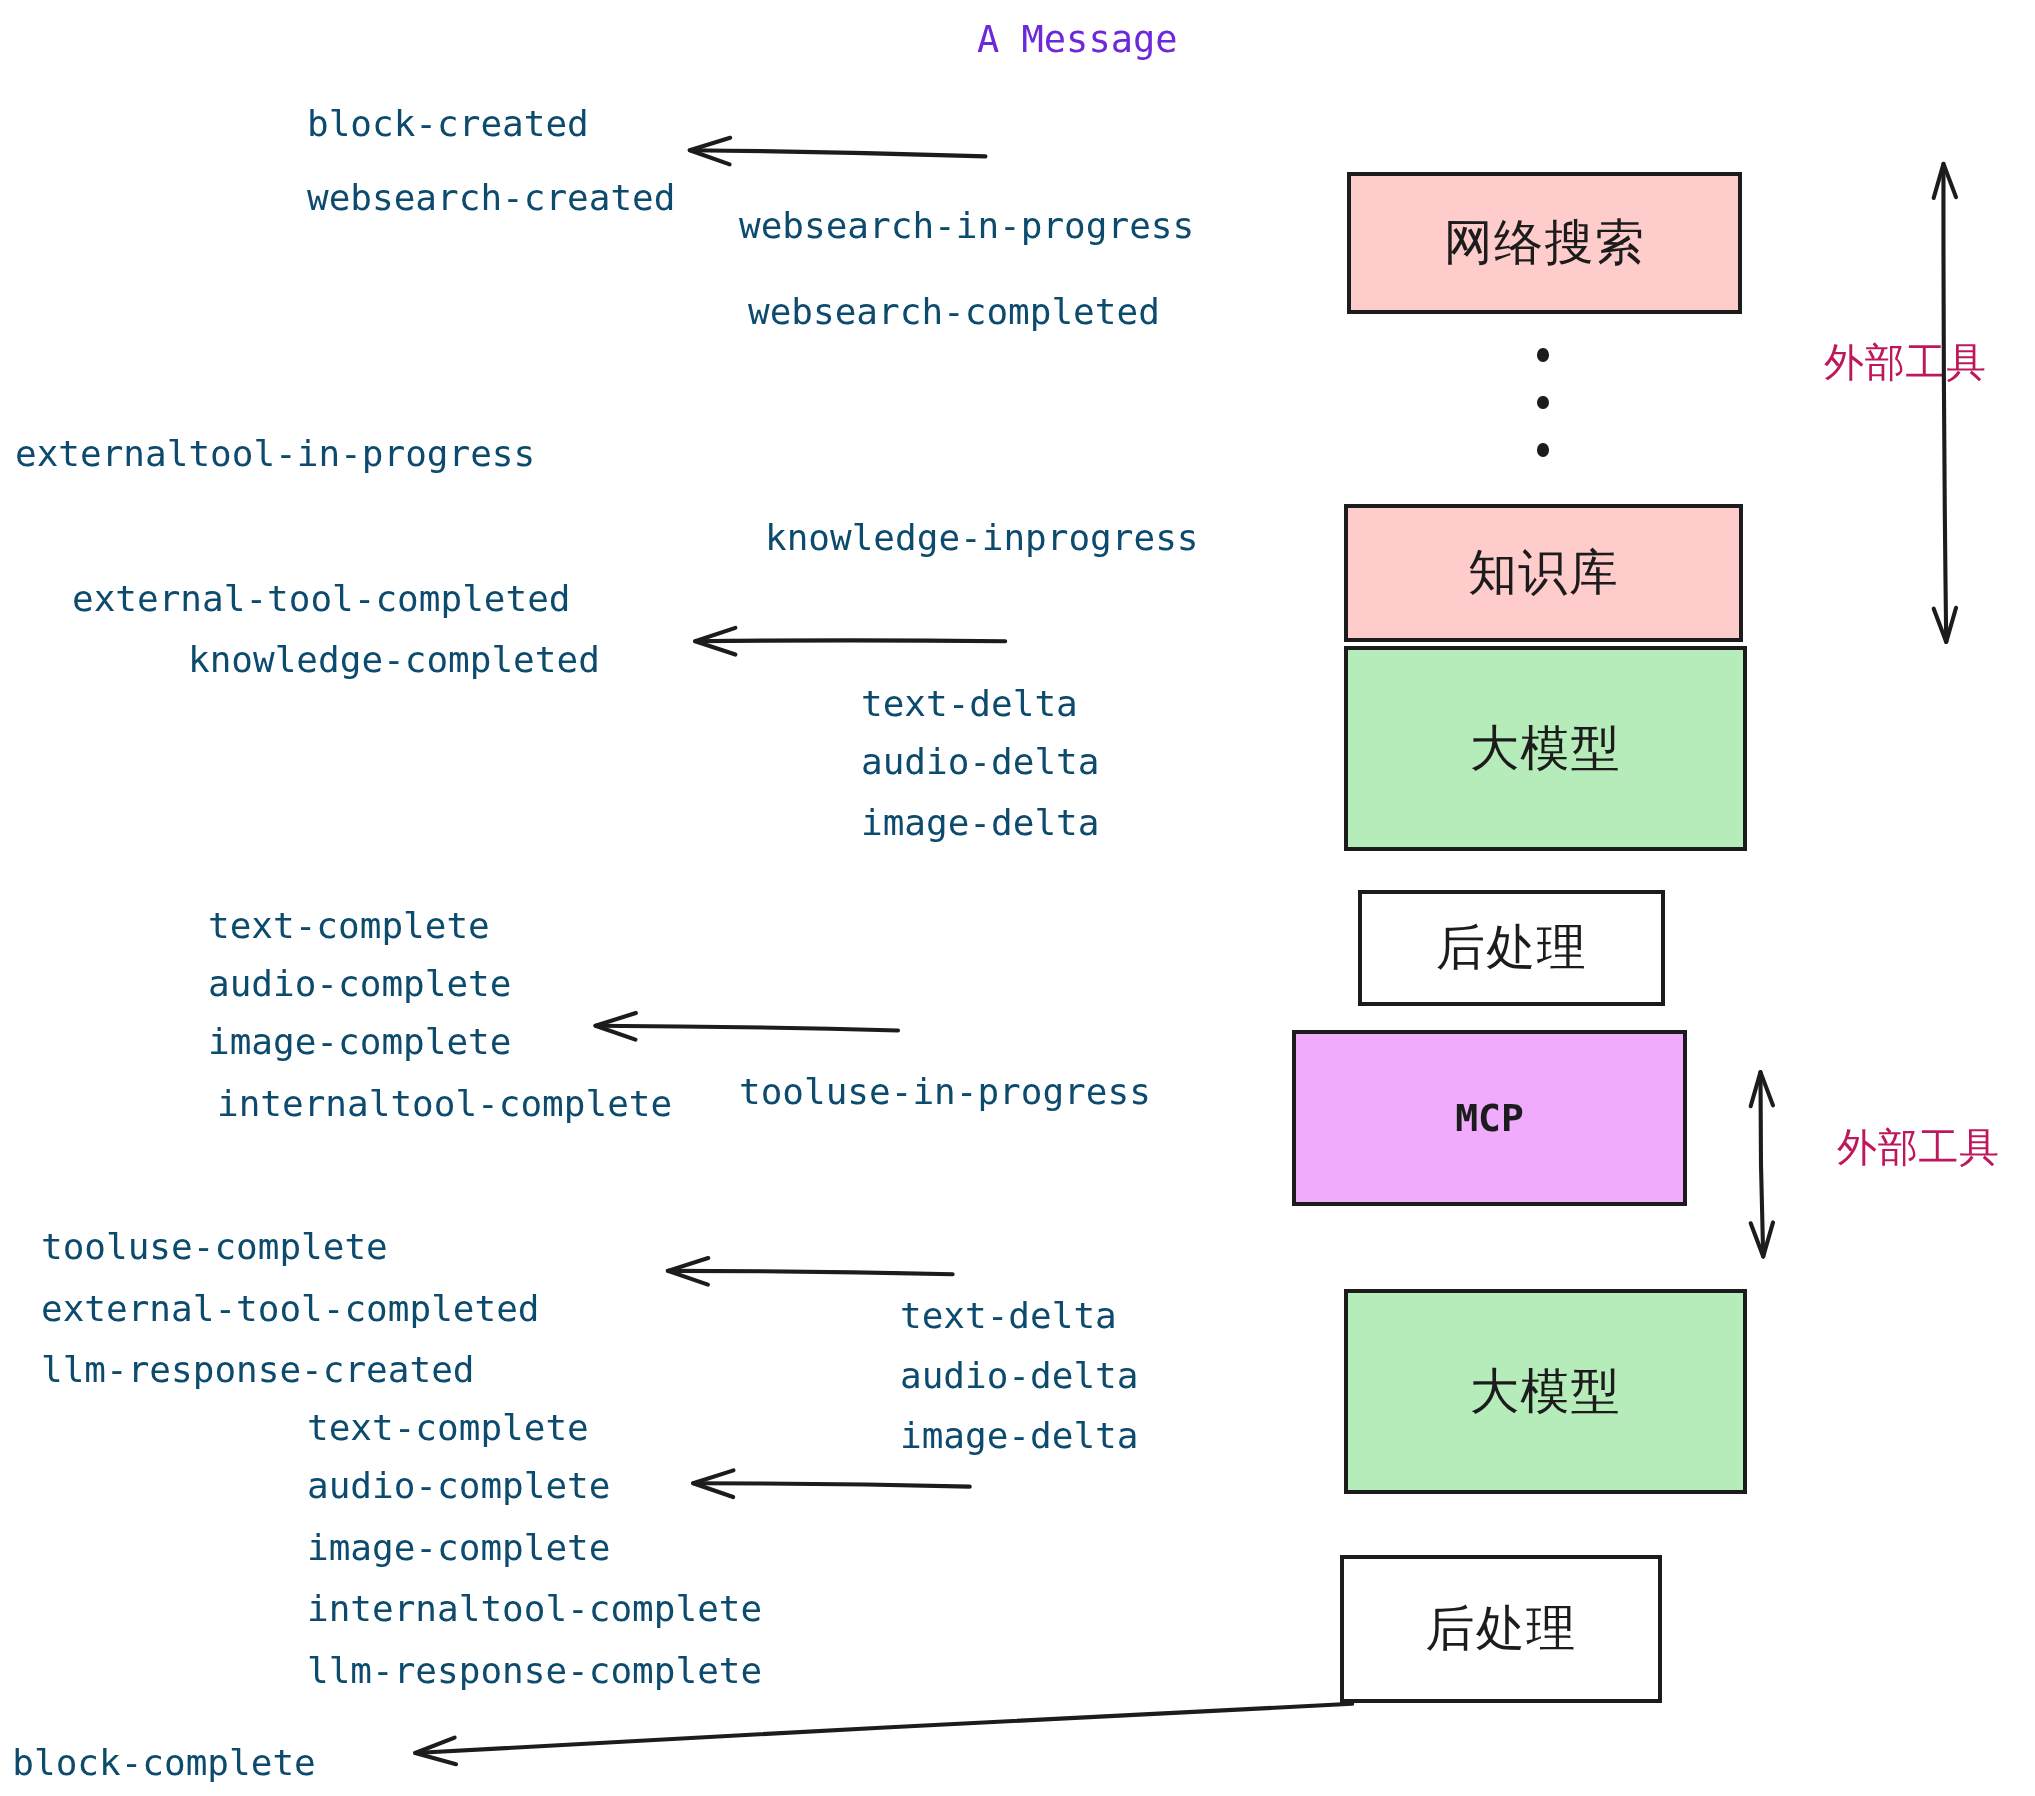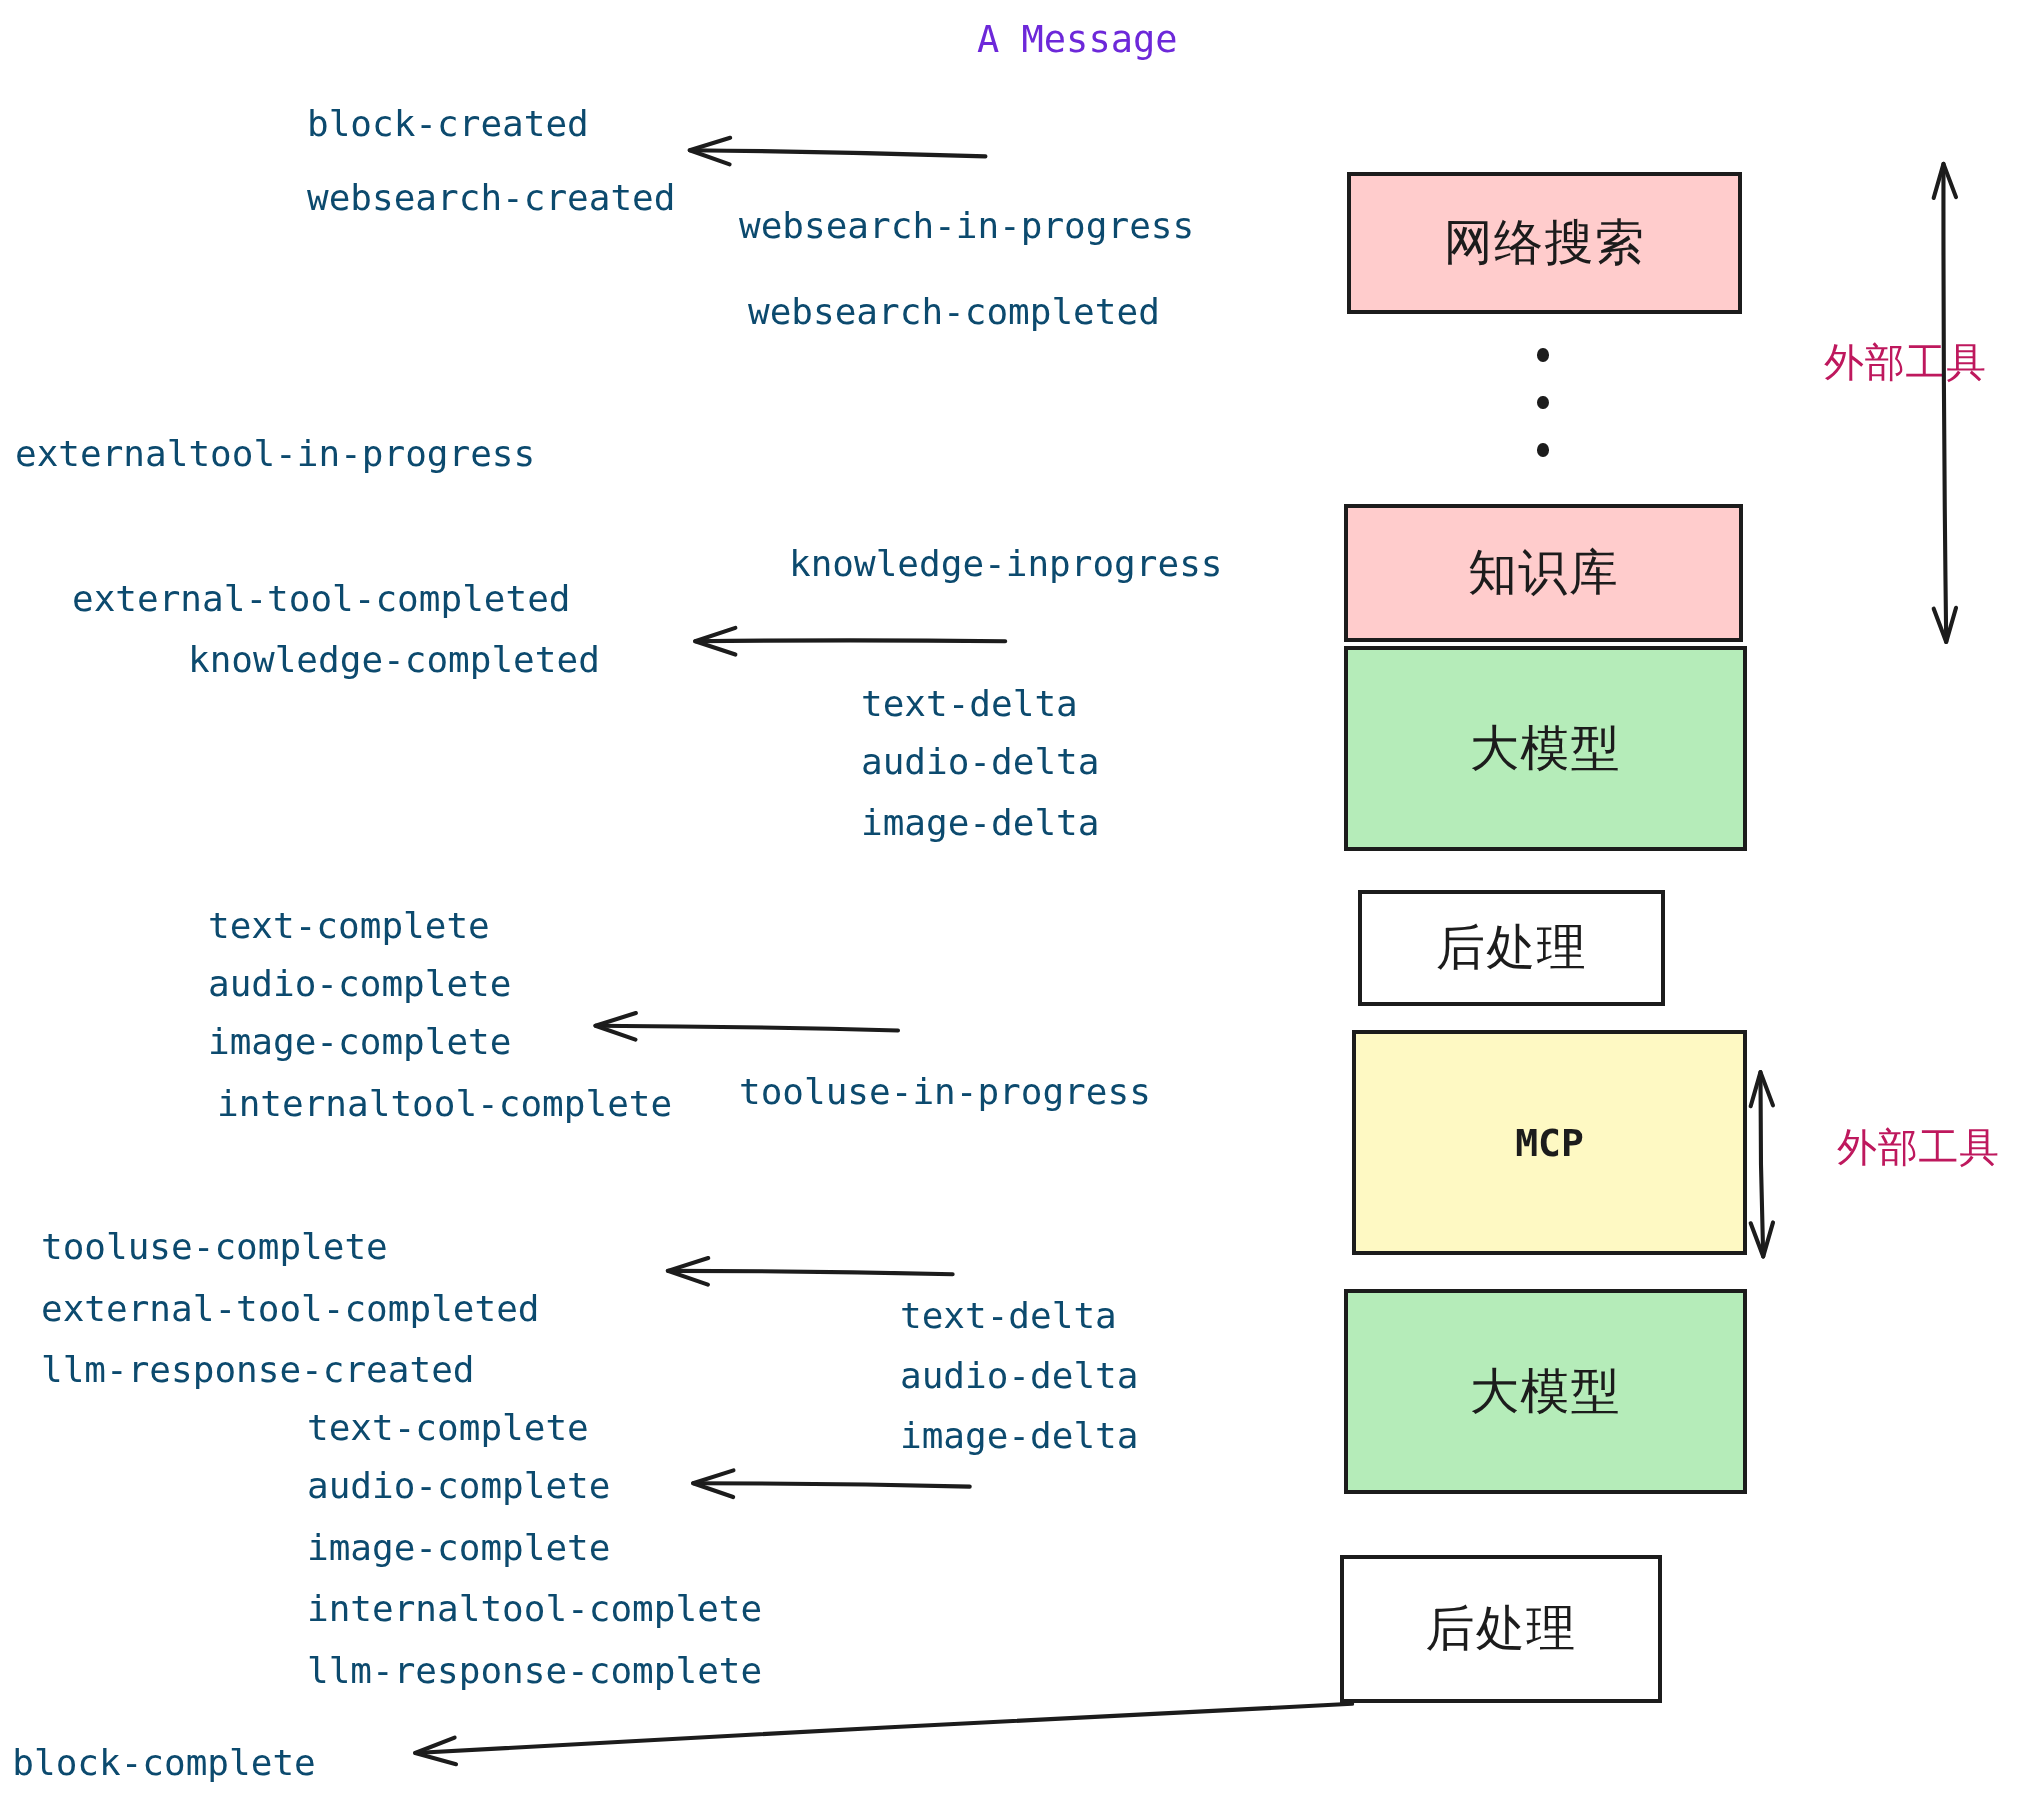--- a/index.html
+++ b/index.html
@@ -90,21 +90,21 @@
 
 <div id="stage">
 
   <div class="title" id="diagram-title" style="left:977px; top:20.5px;">A Message</div>
 
   <div id="nodes-layer">
       <div class="node" style="left: 1347px; top: 172px; width: 395px; height: 142px; background: rgb(255, 204, 204);">网络搜索</div>
       <div class="node" style="left: 1344px; top: 504px; width: 399px; height: 138px; background: rgb(255, 204, 204); text-align: center;">知识库</div>
       <div class="node" style="left: 1344px; top: 646px; width: 403px; height: 205px; background: rgb(181, 236, 185);">大模型</div>
       <div class="node" style="left: 1358px; top: 890px; width: 307px; height: 116px; background: rgb(255, 255, 255);">后处理</div>
-      <div class="node mono" style="left: 1352px; top: 1030px; width: 395px; height: 225px; background: #fef9c3;">MCP</div>
+      <div class="node mono" style="left: 1292px; top: 1030px; width: 395px; height: 176px; background: #f0abfc;">MCP</div>
       <div class="node" style="left: 1344px; top: 1289px; width: 403px; height: 205px; background: rgb(181, 236, 185);">大模型</div>
       <div class="node" style="left: 1340px; top: 1555px; width: 322px; height: 148px; background: rgb(255, 255, 255);">后处理</div>
     </div>
   <div id="labels-layer">
       <div class="evt" style="left: 307px; top: 106px;">block-created</div>
       <div class="evt" style="left: 307px; top: 180px;">websearch-created</div>
       <div class="evt" style="left: 15px; top: 400px; margin-top: 36px;">externaltool-in-progress</div>
       <div class="evt" style="left: 72px; top: 581px;">external-tool-completed</div>
       <div class="evt" style="left: 188px; top: 642px;">knowledge-completed</div>
       <div class="evt" style="left: 208px; top: 908px;">text-complete</div>
@@ -115,21 +115,21 @@
       <div class="evt" style="left: 41px; top: 1291px;">external-tool-completed</div>
       <div class="evt" style="left: 41px; top: 1352px;">llm-response-created</div>
       <div class="evt" style="left: 307px; top: 1410px;">text-complete</div>
       <div class="evt" style="left: 307px; top: 1468px;">audio-complete</div>
       <div class="evt" style="left: 307px; top: 1530px;">image-complete</div>
       <div class="evt" style="left: 307px; top: 1591px;">internaltool-complete</div>
       <div class="evt" style="left: 307px; top: 1653px;">llm-response-complete</div>
       <div class="evt" style="left: 12.3px; top: 1745px;">block-complete</div>
       <div class="evt" style="left: 739px; top: 208px;">websearch-in-progress</div>
       <div class="evt" style="left: 748px; top: 294px;">websearch-completed</div>
-      <div class="evt" style="left: 765px; top: 546px; margin-left: 24px;">knowledge-inprogress</div>
+      <div class="evt" style="left: 765px; top: 520px;">knowledge-inprogress</div>
       <div class="evt" style="left: 861px; top: 686px;">text-delta</div>
       <div class="evt" style="left: 861px; top: 744px;">audio-delta</div>
       <div class="evt" style="left: 861px; top: 805px;">image-delta</div>
       <div class="evt" style="left: 739px; top: 1074px;">tooluse-in-progress</div>
       <div class="evt" style="left: 900px; top: 1298px;">text-delta</div>
       <div class="evt" style="left: 900px; top: 1358px;">audio-delta</div>
       <div class="evt" style="left: 900px; top: 1418px;">image-delta</div>
       <div class="side-label" style="left: 1824px; top: 335px;">外部工具</div>
       <div class="side-label" style="left: 1837px; top: 1120px;">外部工具</div>
       <div class="dots" style="left: 1537px; top: 348px; height: 109px;">

